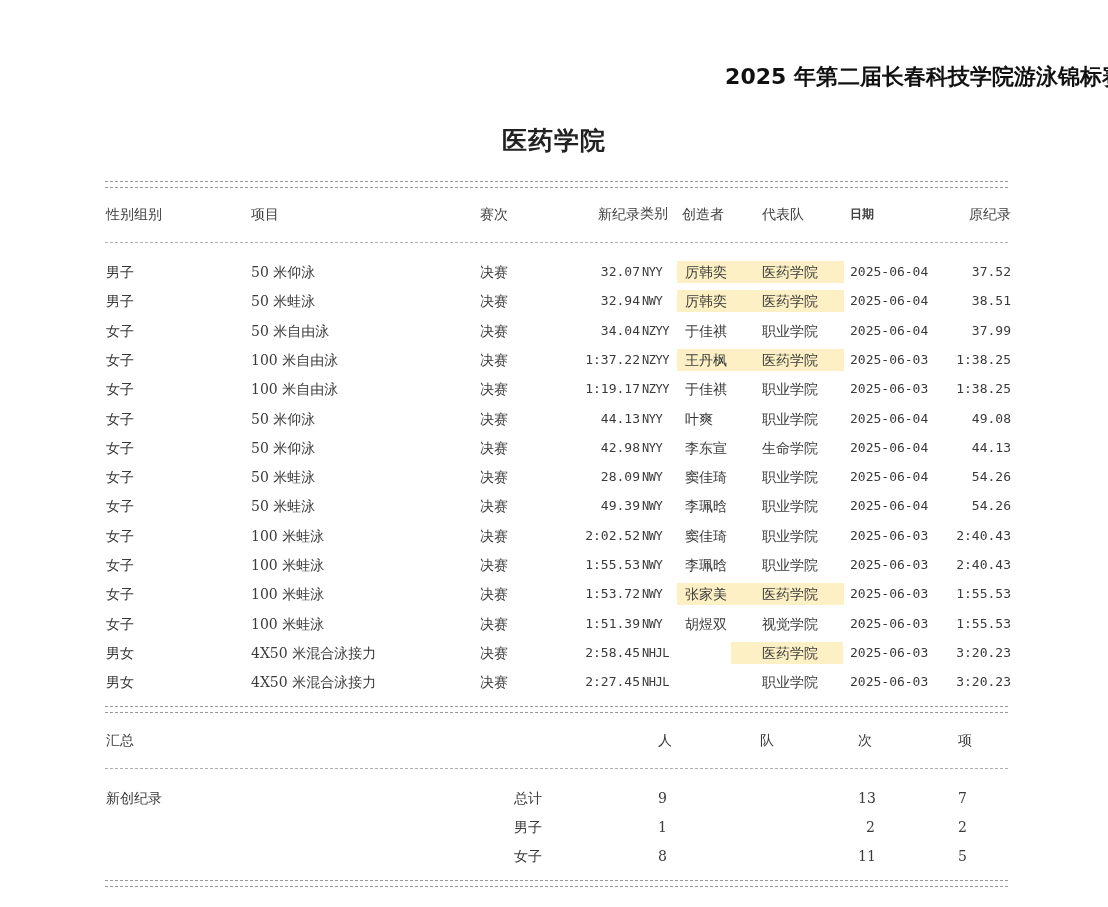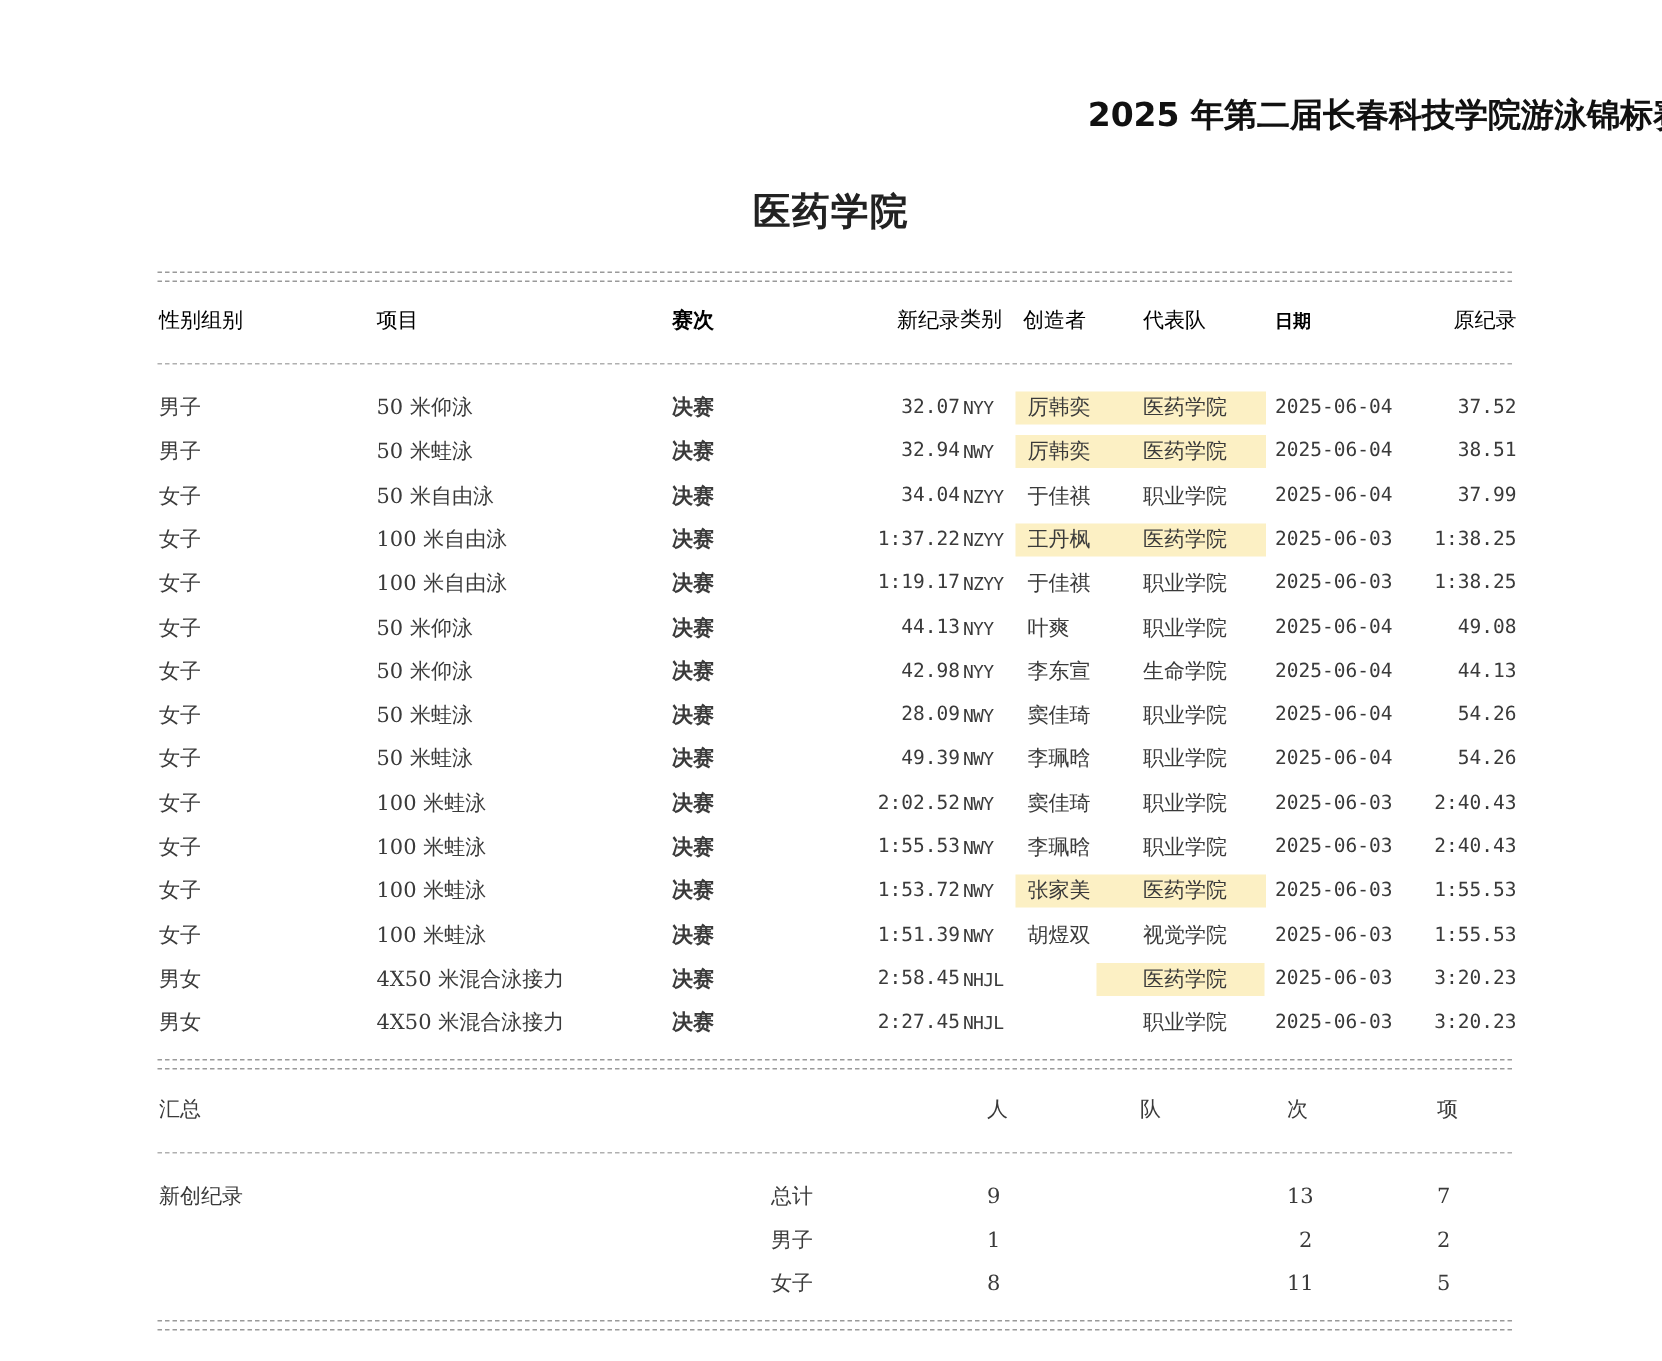--- a/index.html
+++ b/index.html
@@ -12,29 +12,29 @@
               font-family:"DejaVu Sans","Liberation Sans",sans-serif; font-weight:bold;
               font-size:25px; color:#222; letter-spacing:1px; }
   .sep-double { position:absolute; left:105px; width:903px; height:5px;
                 border-top:1px dashed #9a9a9a; border-bottom:1px dashed #9a9a9a; }
   .sep-single { position:absolute; left:105px; width:903px; height:0;
                 border-top:1px dashed #b0b0b0; }
   .row { position:absolute; left:0; width:1108px; height:24px; font-size:14px; line-height:24px; }
   .cell { position:absolute; top:0; white-space:nowrap; }
   .c-gender { left:106px; }
   .c-event { left:251px; }
-  .c-round { left:448px;font-weight:bold; }
+  .c-round { left:480px; }
   .c-time { right:468px; text-align:left; font-family:"DejaVu Sans Mono","Liberation Mono",monospace; font-size:13px; }
   .c-type { left:642px; font-family:"DejaVu Sans Mono","Liberation Mono",monospace; font-size:12px; letter-spacing:-0.5px; }
   .c-holder { left:685px; }
   .c-team { left:762px; }
   .c-date { left:850px; font-family:"DejaVu Sans Mono","Liberation Mono",monospace; font-size:13px; }
   .c-old { right:97px; text-align:right; font-family:"DejaVu Sans Mono","Liberation Mono",monospace; font-size:13px; }
   .hl { position:absolute; top:1px; height:22px; background:#fcf0c4; }
-  .hdr .cell { color:#000000; }
+  .hdr .cell { color:#404040; }
   .hdr .c-time, .hdr .c-old { font-family:"DejaVu Serif","Liberation Serif",serif; font-size:14px; }
   .hdr .c-type { font-family:Liberation Mono, monospace; font-size:14px; letter-spacing:0; left:640px; }
   .hdr .c-holder { left:682px; }
   .hdr .c-date { font-family:"DejaVu Serif","Liberation Serif",serif; font-size:12px;font-weight:bold; }
   .sum-row { position:absolute; left:0; width:1052px; height:26px; font-size:14px; line-height:26px; }
   .s-label { left:106px; }
   .s-sub { left:514px; }
   .s-ren { left:658px; }
   .s-dui { left:760px; }
   .s-ci { left:858px; }

